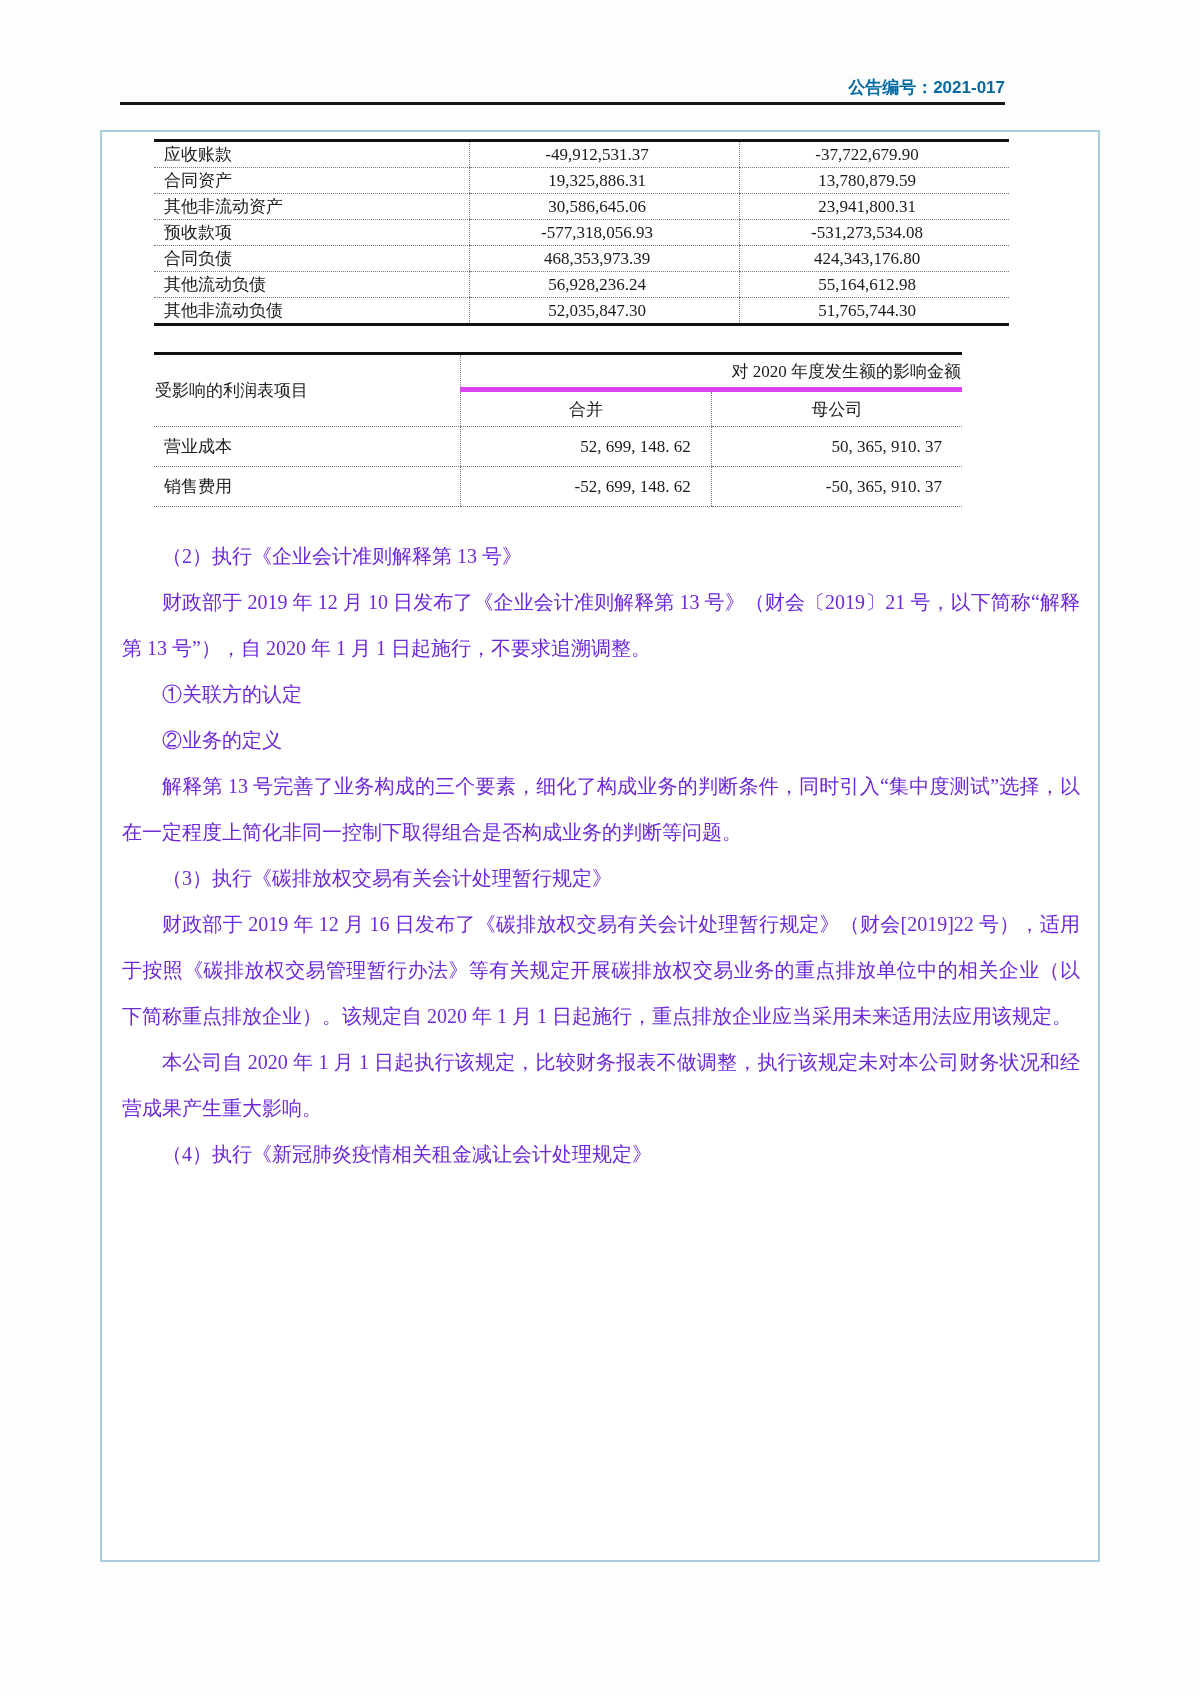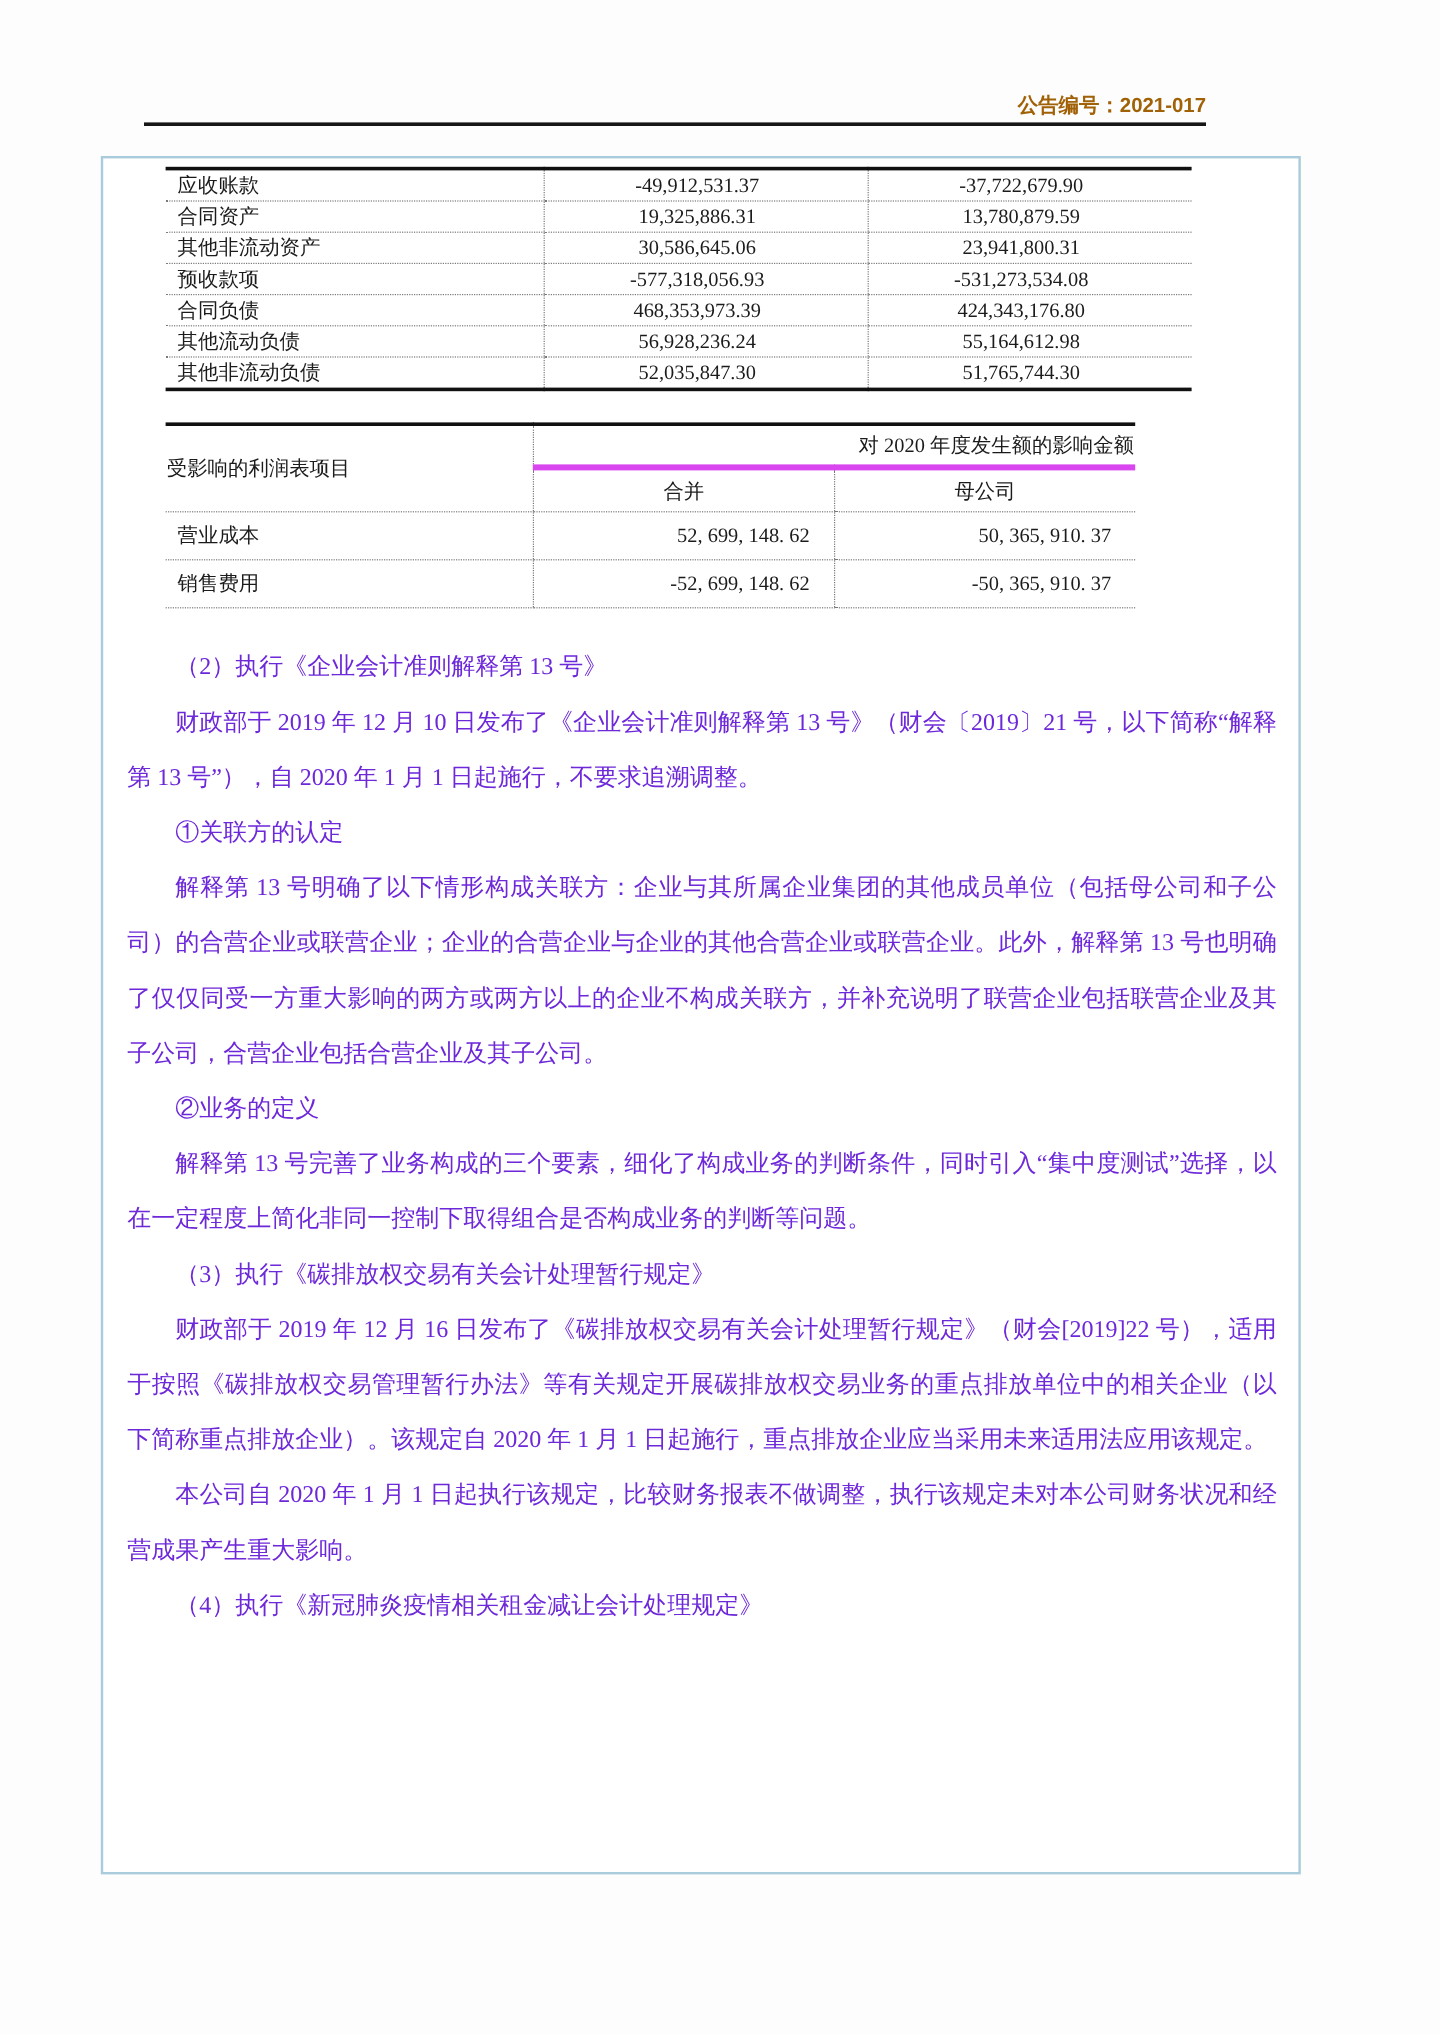--- a/index.html
+++ b/index.html
@@ -4,28 +4,28 @@
 <style>
   html,body { margin:0; padding:0; background:#ffffff; }
   .page {
     position:relative; width:1200px; height:1696px; background:#fdfdfd;
     font-family:"Liberation Serif","DejaVu Serif",serif; color:#1b1b1b;
     overflow:hidden;
   }
   .doc-number {
     position:absolute; top:76px; right:195px;
     font-family:"Liberation Sans","DejaVu Sans",sans-serif;
-    font-weight:bold; font-size:17px; color:#a16207;
+    font-weight:bold; font-size:17px; color:#0369a1;
   }
   .header-rule {
     position:absolute; top:102px; left:120px; width:885px; height:3px;
     background:#161616;
   }
   .content-box {
-    position:absolute; left:84px; top:130px; width:1000px; height:1432px;
+    position:absolute; left:100px; top:130px; width:1000px; height:1432px;
     border:2px solid #a9cbdb; background:#ffffff; box-sizing:border-box;
   }
   table { border-collapse:collapse; table-layout:fixed; }
   .t1 {
     margin:7px 0 0 52px; width:808px;
     border-top:3px solid #111; border-bottom:3px solid #111;
   }
   .t1 td { height:22px; font-size:17px; border-bottom:1px dotted #7a7a7a; overflow:hidden; }
   .t1 td.lbl { width:304px; padding-left:10px; }
   .t1 td.num { width:252px; text-align:center; padding-right:16px; border-left:1px dotted #7a7a7a; }
@@ -119,21 +119,20 @@
             <td class="num">-52, 699, 148. 62</td>
             <td class="num">-50, 365, 910. 37</td>
           </tr>
         </tbody>
     </table>
 
     <div class="text" id="paragraphs">
         <p>（2）执行《企业会计准则解释第 13 号》</p>
         <p>财政部于 2019 年 12 月 10 日发布了《企业会计准则解释第 13 号》（财会〔2019〕21 号，以下简称“解释第 13 号”），自 2020 年 1 月 1 日起施行，不要求追溯调整。</p>
         <p>①关联方的认定</p>
-        <p>解释第 13 号明确了以下情形构成关联方：企业与其所属企业集团的其他成员单位（包括母公司和子公司）的合营企业或联营企业；企业的合营企业与企业的其他合营企业或联营企业。此外，解释第 13 号也明确了仅仅同受一方重大影响的两方或两方以上的企业不构成关联方，并补充说明了联营企业包括联营企业及其子公司，合营企业包括合营企业及其子公司。</p>
         <p>②业务的定义</p>
         <p>解释第 13 号完善了业务构成的三个要素，细化了构成业务的判断条件，同时引入“集中度测试”选择，以在一定程度上简化非同一控制下取得组合是否构成业务的判断等问题。</p>
         <p>（3）执行《碳排放权交易有关会计处理暂行规定》</p>
         <p>财政部于 2019 年 12 月 16 日发布了《碳排放权交易有关会计处理暂行规定》（财会[2019]22 号），适用于按照《碳排放权交易管理暂行办法》等有关规定开展碳排放权交易业务的重点排放单位中的相关企业（以下简称重点排放企业）。该规定自 2020 年 1 月 1 日起施行，重点排放企业应当采用未来适用法应用该规定。</p>
         <p>本公司自 2020 年 1 月 1 日起执行该规定，比较财务报表不做调整，执行该规定未对本公司财务状况和经营成果产生重大影响。</p>
         <p>（4）执行《新冠肺炎疫情相关租金减让会计处理规定》</p>
       </div>
 
   </div>
 </div>

